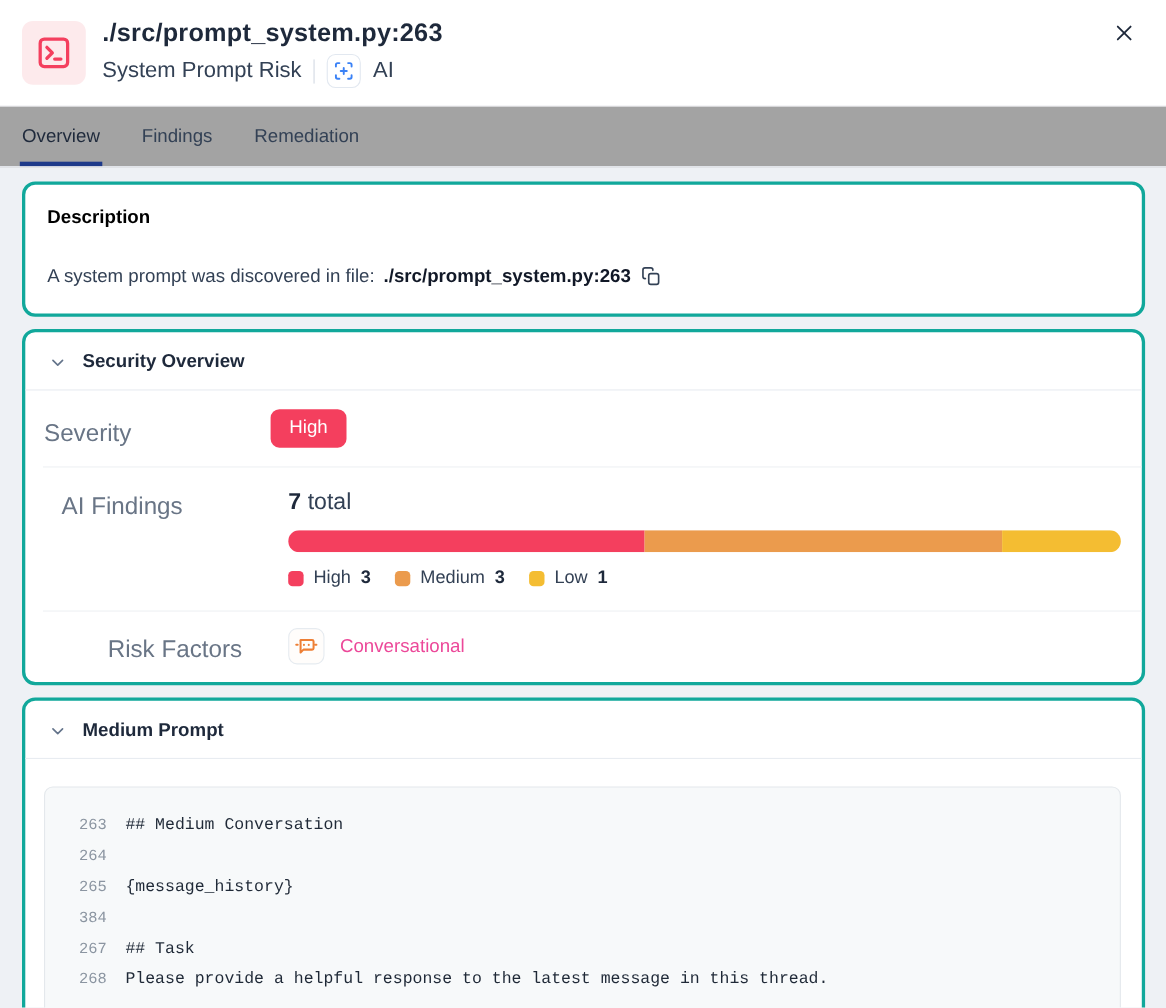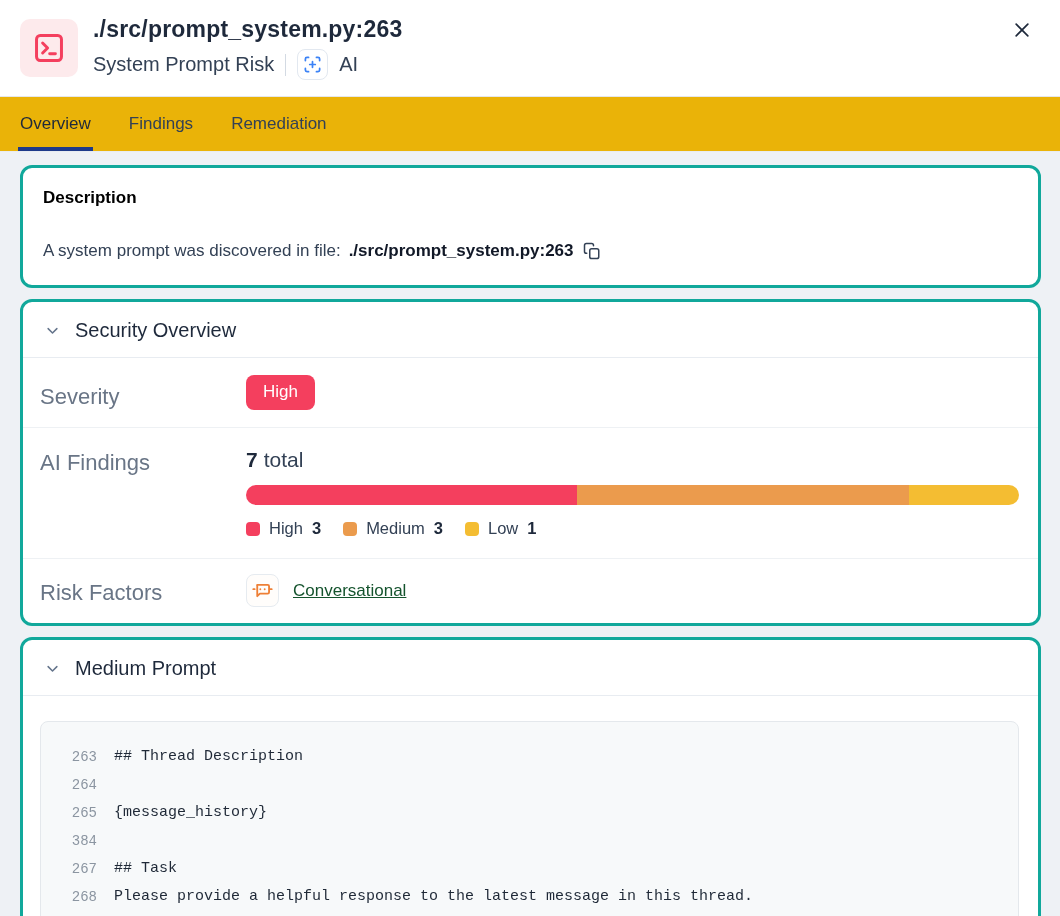--- a/index.html
+++ b/index.html
@@ -52,21 +52,21 @@
     display: flex; align-items: center; justify-content: center;
   }
   .close-btn {
     width: 28px; height: 28px;
     display: flex; align-items: center; justify-content: center;
     cursor: pointer; align-self: flex-start; margin-top: 16px;
   }
 
   
   .tabbar {
-    background: #eab308;
+    background: #a3a3a3;
     height: 55px;
     display: flex;
     align-items: stretch;
     padding-left: 18px;
     gap: 34px;
     border-bottom: 1px solid #e8ecf1;
   }
   .tab {
     display: flex; align-items: center;
     font-size: 17px; color: #334155;
@@ -92,27 +92,27 @@
   }
   .desc-file { font-weight: bold; color: #111827; }
   .copy-btn { display: inline-flex; cursor: pointer; margin-left: 1px; }
 
   .section-header {
     display: flex; align-items: center; gap: 15px;
     padding: 17px 20px 15px 22px;
     cursor: pointer;
     border-bottom: 1px solid #e8ecf1;
   }
-  .section-title { font-size: 20px; font-weight: normal; color: #1e293b; text-align: center; }
+  .section-title { font-size: 17px; font-weight: bold; color: #1e293b; text-align: center; }
 
   .kv-row {
     display: flex;
     padding: 20px 19px 20px 17px;
   }
-  .kv-row + .kv-row { border-top: 1px solid #eef1f4; }
+  .kv-row + .kv-row { border-top: 1px solid #eef1f4; margin-left: 16px; }
   .kv-label {
     flex: 0 0 206px;
     font-size: 22px; color: #697586;
     padding-top: 2px;
   }
   .kv-value { flex: 1 1 auto; }
 
   .sev-badge {
     display: inline-block;
     background: var(--rose);
@@ -143,22 +143,22 @@
   .legend-swatch { width: 14px; height: 14px; border-radius: 4px; flex: 0 0 auto; }
   .legend-count { font-weight: bold; color: #1e293b; }
 
   .risk-chip-row { display: flex; align-items: center; gap: 14px; }
   .risk-icon-box {
     width: 33px; height: 33px;
     border: 1px solid #e6ebf0; border-radius: 8px;
     background: #fffdfb;
     display: flex; align-items: center; justify-content: center;
   }
-  .risk-text { font-size: 17px; color: #14532d; text-decoration: underline; }
-  .row-risk { padding-top: 15px; padding-bottom: 16px; }
+  .risk-text { font-size: 17px; color: #ec4899; }
+  .row-risk { padding-top: 15px; padding-bottom: 16px; text-align: center; }
   .row-risk .kv-label { padding-top: 6px; }
 
   .prompt-body { padding: 25px 19px 21px 17px; }
   .code-block {
     background: #f7f9fa;
     border: 1px solid #e4e8ec;
     border-radius: 8px;
     padding: 21px 28px 20px 24px;
     font-family: "Liberation Mono", "DejaVu Sans Mono", monospace;
     font-size: 15px;
@@ -308,21 +308,21 @@
     <div class="section-header">
       <svg width="15" height="15" viewBox="0 0 24 24" fill="none" stroke="#64748b" stroke-width="2.4" stroke-linecap="round" stroke-linejoin="round">
           <polyline points="5,9 12,16 19,9"></polyline>
         </svg>
       <span class="section-title">Medium Prompt</span>
     </div>
     <div class="prompt-body">
       <div class="code-block">
         <div class="code-line">
           <span class="code-ln">263</span>
-          <span class="code-text">## Thread Description</span>
+          <span class="code-text">## Medium Conversation</span>
         </div>
         <div class="code-line">
           <span class="code-ln">264</span>
           <span class="code-text"></span>
         </div>
         <div class="code-line">
           <span class="code-ln">265</span>
           <span class="code-text">{message_history}</span>
         </div>
         <div class="code-line">

